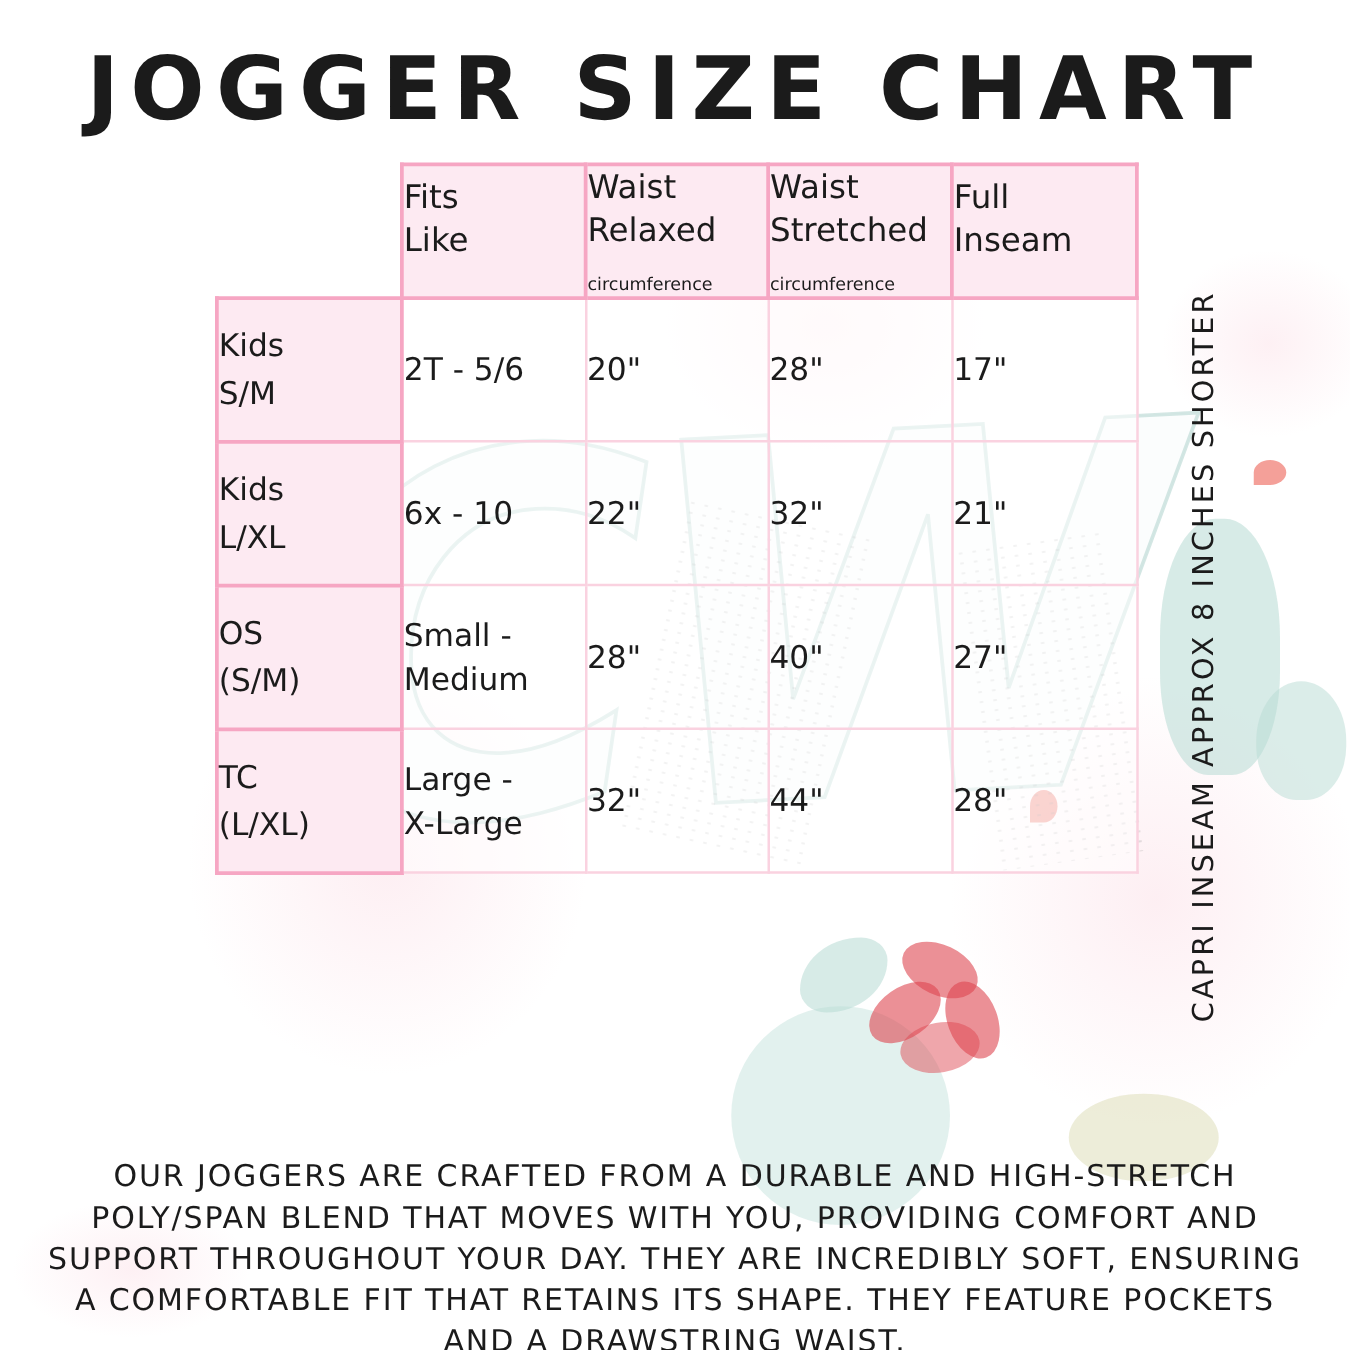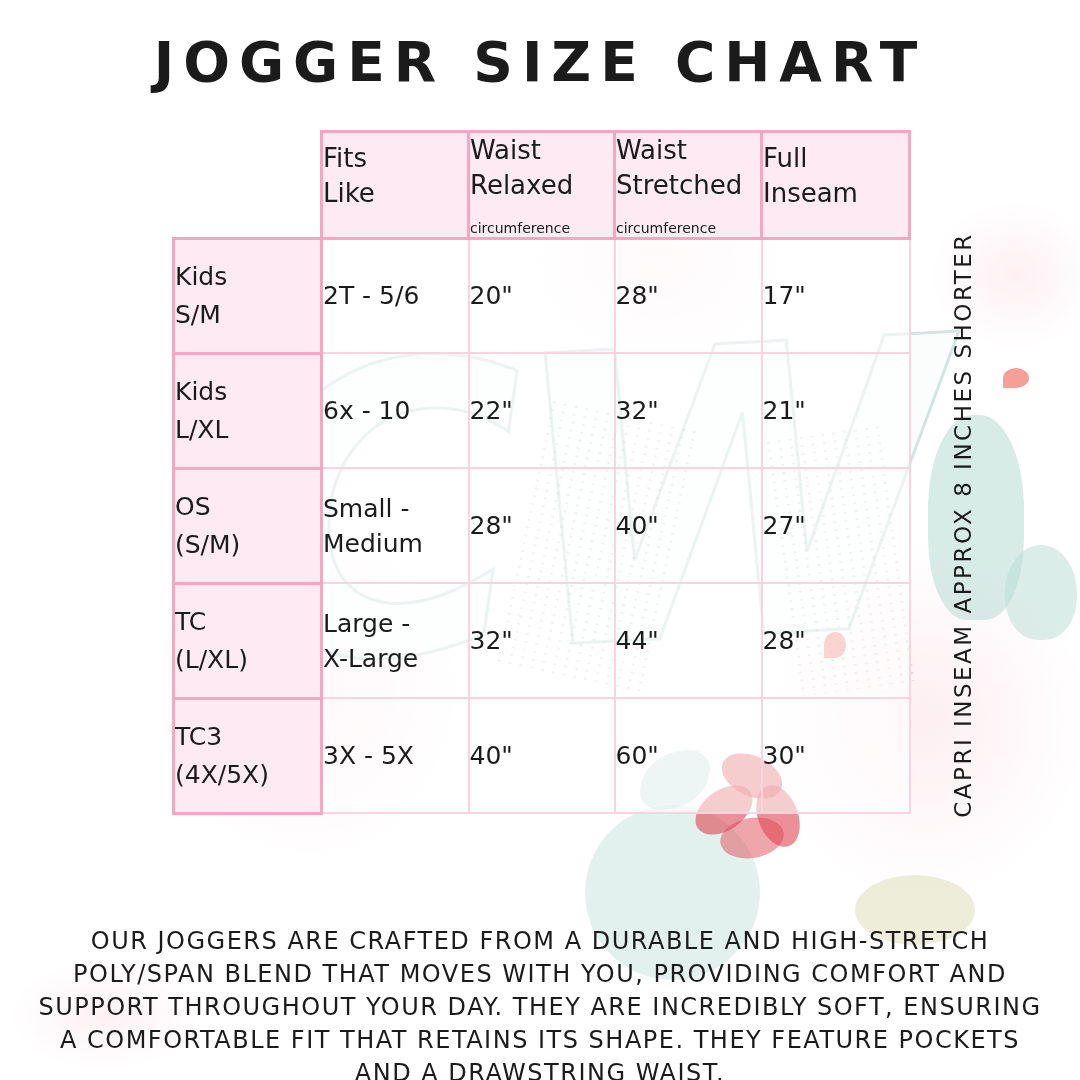--- a/index.html
+++ b/index.html
@@ -53,21 +53,21 @@
   .speckle{
     background-image:radial-gradient(rgba(140,140,140,.3) 1.2px,transparent 1.7px);
     background-size:11px 8px;opacity:.8;
   }
   .wm-speckle1{left:520px;top:410px;width:150px;height:270px;transform:rotate(12deg);}
   .wm-speckle2{left:780px;top:430px;width:120px;height:260px;transform:rotate(-8deg);}
 
   
   .title{
     position:absolute;z-index:2;top:30px;left:0;width:100%;margin:0;
-    text-align:center;font-size:55px;font-weight:bold;letter-spacing:9px;
+    text-align:center;font-size:70px;font-weight:bold;letter-spacing:9px;
   }
 
   
   table.size-chart{
     position:absolute;z-index:1;left:172px;top:130px;
     border-collapse:collapse;table-layout:fixed;
   }
   col.c0{width:148px;} col.c1{width:147px;} col.c2{width:146px;} col.c3{width:147px;} col.c4{width:148px;}
   thead tr{height:95px;}
   tbody tr{height:115px;}
@@ -190,28 +190,20 @@
       </tr>
       <tr>
         <th class="rowhead">TC
 (L/XL)</th>
         <td class="data">Large -
 X-Large</td>
         <td class="data">32"</td>
         <td class="data">44"</td>
         <td class="data">28"</td>
       </tr>
-      <tr>
-        <th class="rowhead">TC3
-(4X/5X)</th>
-        <td class="data">3X - 5X</td>
-        <td class="data">40"</td>
-        <td class="data">60"</td>
-        <td class="data">30"</td>
-      </tr>
     </tbody>
   </table>
 
   <div class="side-note">CAPRI INSEAM APPROX 8 INCHES SHORTER</div>
 
   <p class="description">OUR JOGGERS ARE CRAFTED FROM A DURABLE AND HIGH-STRETCH POLY/SPAN BLEND THAT MOVES WITH YOU, PROVIDING COMFORT AND SUPPORT THROUGHOUT YOUR DAY. THEY ARE INCREDIBLY SOFT, ENSURING A COMFORTABLE FIT THAT RETAINS ITS SHAPE. THEY FEATURE POCKETS AND A DRAWSTRING WAIST.</p>
 
 </div>
 
 </body></html>

